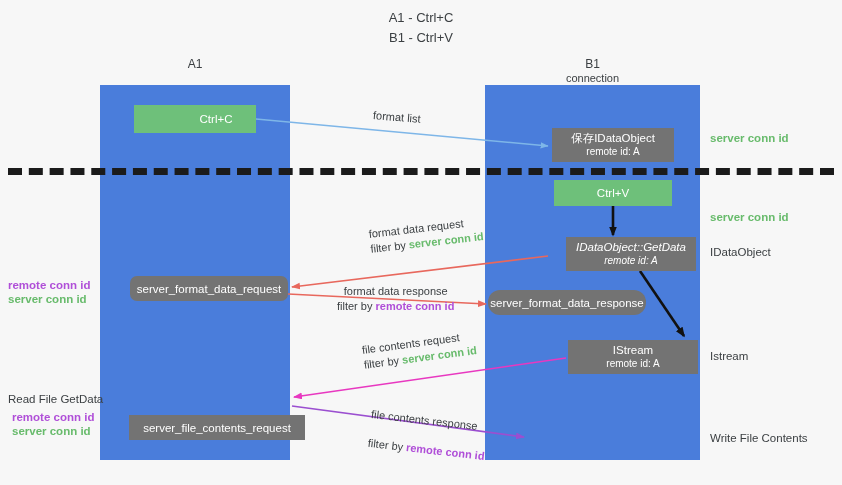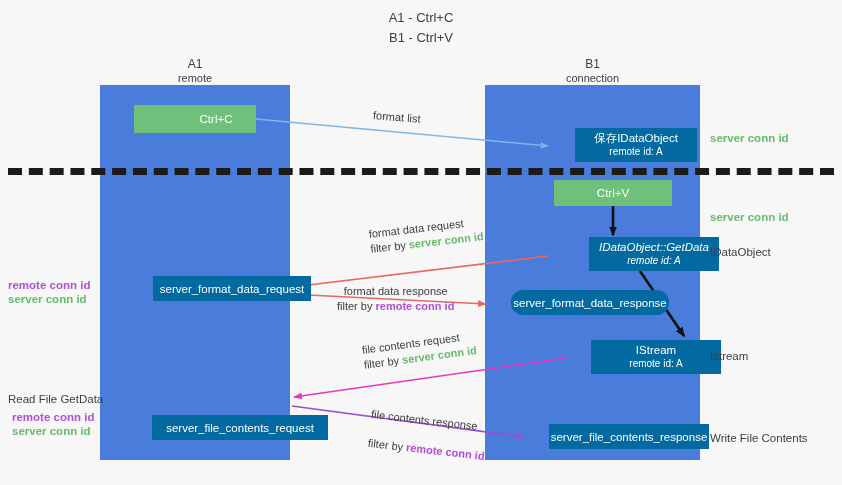--- a/index.html
+++ b/index.html
@@ -56,21 +56,21 @@
     align-items: center;
     justify-content: center;
     text-align: center;
     color: #ffffff;
     font-size: 11.5px;
     line-height: 14px;
     padding: 3px 6px;
     z-index: 6;
   }
   .node.green { background: #6ec07a; }
-  .node.orange { background: #0369a1; margin-left: 23px; }
+  .node.orange { background: #737373; }
   .node .l2 { font-size: 10px; }
 
   
   .annot {
     position: absolute;
     font-size: 11.5px;
     line-height: 14px;
     white-space: nowrap;
     z-index: 7;
   }
@@ -110,21 +110,20 @@
 
 <div id="stage">
 
   <div class="title">
     <div>A1 - Ctrl+C</div>
     <div>B1 - Ctrl+V</div>
   </div>
 
   <div class="lane-header" id="hdr-a">
     <div class="lane-title">A1</div>
-    <div class="lane-sub">remote</div>
   </div>
   <div class="lane-header" id="hdr-b">
     <div class="lane-title">B1</div>
     <div class="lane-sub">connection</div>
   </div>
 
   <div class="lane" id="lane-a"></div>
   <div class="lane" id="lane-b"></div>
 
   <svg id="wires" viewBox="0 0 842 485">
@@ -174,40 +173,37 @@
 
   <div class="node green" style="left:554px; top:180px; width:118px; height:26px;">
     <div>Ctrl+V</div>
   </div>
 
   <div class="node orange" style="left:566px; top:237px; width:130px; height:34px;font-style:italic;">
     <div>IDataObject::GetData</div>
     <div class="l2">remote id: A</div>
   </div>
 
-  <div class="node orange" style="left:130px; top:276px; width:158px; height:25px;">
+  <div class="node orange" style="left:130px; top:276px; width:158px; height:25px;border-radius:7px;">
     <div>server_format_data_request</div>
   </div>
 
   <div class="node orange" style="left:488px; top:290px; width:158px; height:25px;border-radius:12px;">
     <div>server_format_data_response</div>
   </div>
 
   <div class="node orange" style="left:568px; top:340px; width:130px; height:34px;">
     <div>IStream</div>
     <div class="l2">remote id: A</div>
   </div>
 
   <div class="node orange" style="left:129px; top:415px; width:176px; height:25px;">
     <div>server_file_contents_request</div>
   </div>
 
-  <div class="node orange" style="left:526px; top:424px; width:160px; height:25px;">
-    <div>server_file_contents_response</div>
-  </div>
 
   <div class="edge-label" style="left:373px; top:110px; transform:rotate(4.5deg);">
     <span>format list</span>
   </div>
 
   <div class="edge-label" style="left:368px; top:227px; transform:rotate(-6.5deg); transform-origin:left top;">
     <div>format data request</div>
     <div>
       <span>filter by </span><span class="c-green">server conn id</span>
     </div>

